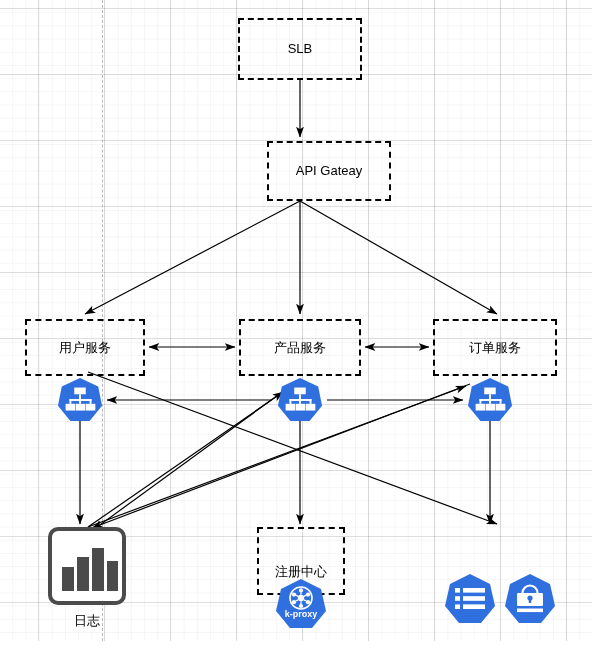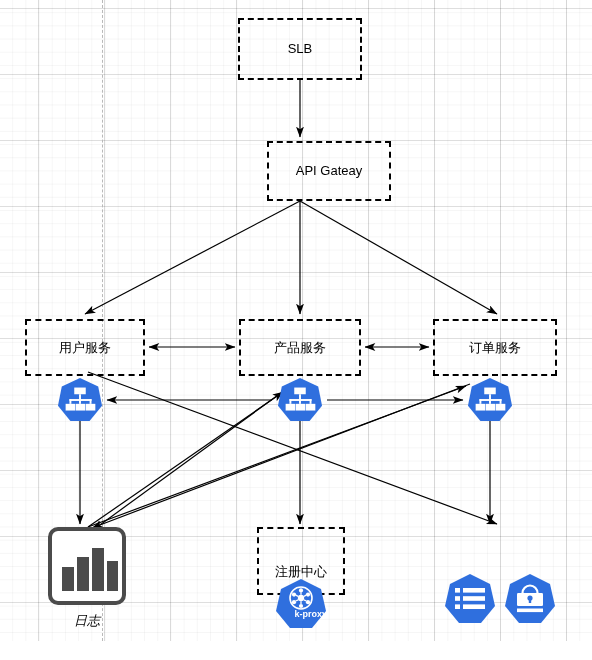--- a/index.html
+++ b/index.html
@@ -76,21 +76,21 @@
     font-size: 13px;
     color: #000000;
     text-align: center;
     white-space: nowrap;
   }
   .kproxy-caption {
     position: absolute;
     font-size: 9px;
     font-weight: bold;
     color: #ffffff;
-    text-align: right;
+    text-align: center;
     width: 52px;
     white-space: nowrap;
     pointer-events: none;
   }
 </style>
 </head>
 <body>
 
 <div id="canvas">
 
@@ -155,21 +155,21 @@
 
 
   <div class="log-box" style="left:48px;top:527px;">
     <svg viewBox="0 0 70 70" width="70" height="70" xmlns="http://www.w3.org/2000/svg">
       <rect x="10" y="36" width="12" height="24" fill="#4b4b4b"></rect>
       <rect x="25" y="26" width="12" height="34" fill="#4b4b4b"></rect>
       <rect x="40" y="17" width="12" height="43" fill="#4b4b4b"></rect>
       <rect x="55" y="30" width="11" height="30" fill="#4b4b4b"></rect>
     </svg>
   </div>
-  <div class="log-caption" style="left:48px;top:612px;width:78px;font-style:italic;">日志</div>
+  <div class="log-caption" style="left:48px;top:612px;width:78px;">日志</div>
 
   <div class="k8s-icon" style="left:57px;top:377px;">
     <svg viewBox="0 0 48 48" width="46" height="46" xmlns="http://www.w3.org/2000/svg">
       <polygon points="24,1 43,10 47,30 34,46 14,46 1,30 5,10" fill="#2f6fde"></polygon>
       <rect x="18" y="11" width="12" height="7" fill="#ffffff"></rect>
       <rect x="9" y="28" width="10" height="7" fill="#ffffff"></rect>
       <rect x="19.5" y="28" width="10" height="7" fill="#ffffff"></rect>
       <rect x="30" y="28" width="10" height="7" fill="#ffffff"></rect>
       <rect x="23" y="18" width="2" height="5" fill="#ffffff"></rect>
       <rect x="13" y="23" width="23" height="2" fill="#ffffff"></rect>

